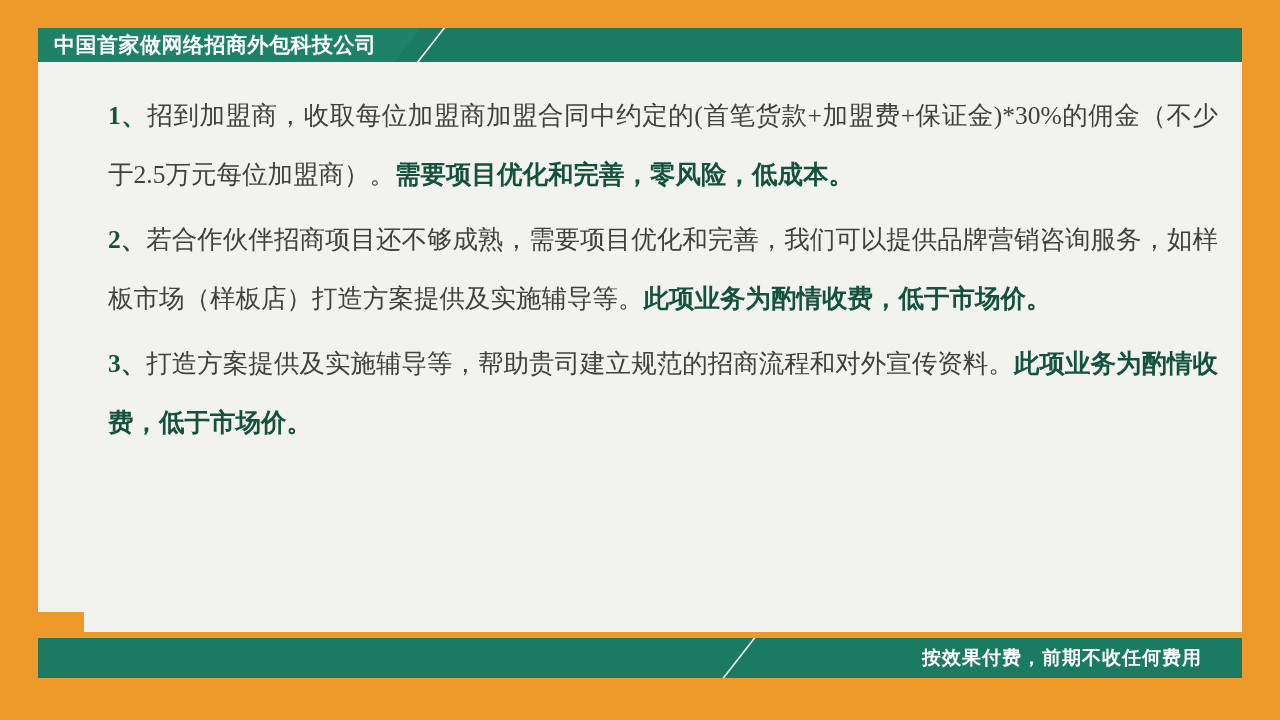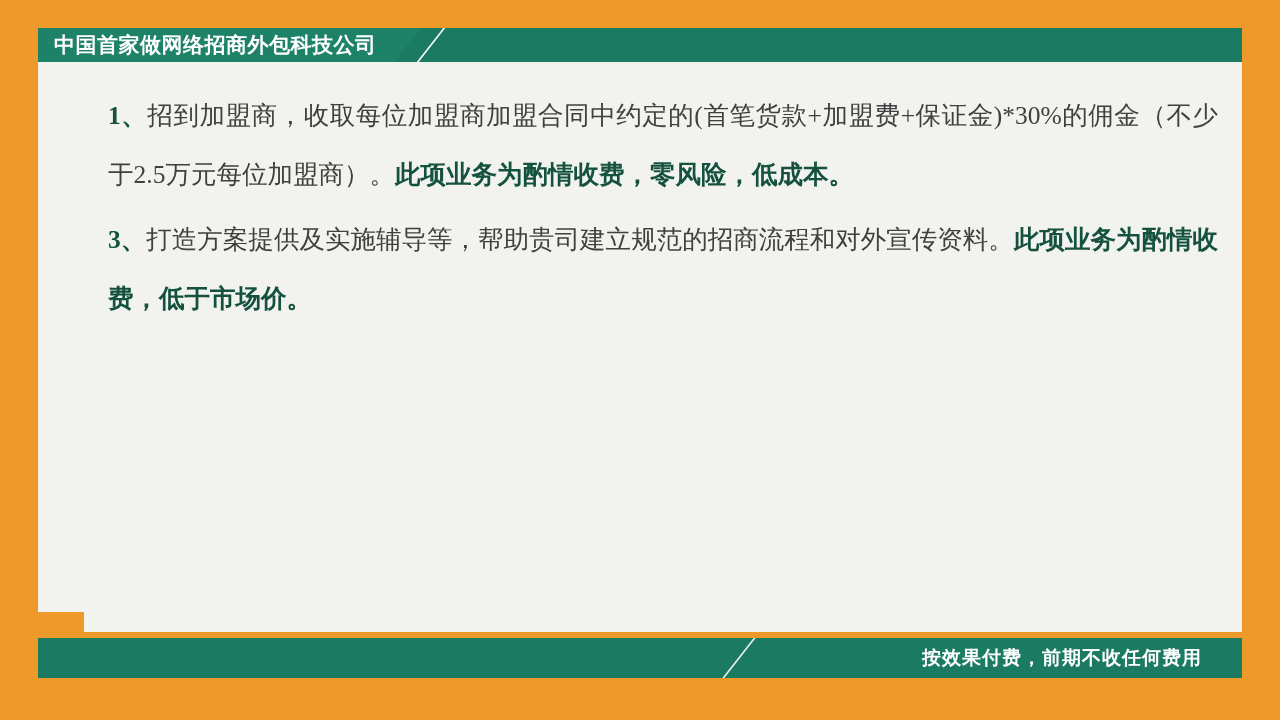--- a/index.html
+++ b/index.html
@@ -165,23 +165,26 @@
   <div class="header-bar">
     <div class="header-tab">
       <span class="header-title">中国首家做网络招商外包科技公司</span>
     </div>
   </div>
   <div class="header-slash"></div>
 
   <div class="content">
 
     <p class="para">
-      <span class="num">1、</span><span class="normal">招到加盟商，收取每位加盟商加盟合同中约定的(首笔货款+加盟费+保证金)*30%的佣金（不少于2.5万元每位加盟商）。</span><span class="bold">此项业务为酌情收费，零风险，低成本。</span>
+      <span class="num">1、</span><span class="normal">招到加盟商，收取每位加盟商加盟合同中约定的(首笔货款+加盟费+保证金)*30%的佣金（不少于2.5万元每位加盟商）。</span><span class="bold">需要项目优化和完善，零风险，低成本。</span>
     </p>
 
+    <p class="para p2">
+      <span class="num">2、</span><span class="normal">若合作伙伴招商项目还不够成熟，需要项目优化和完善，我们可以提供品牌营销咨询服务，如样板市场（样板店）打造方案提供及实施辅导等。</span><span class="bold">此项业务为酌情收费，低于市场价。</span>
+    </p>
 
     <p class="para p3">
       <span class="num">3、</span><span class="normal">打造方案提供及实施辅导等，帮助贵司建立规范的招商流程和对外宣传资料。</span><span class="bold">此项业务为酌情收费，低于市场价。</span>
     </p>
 
   </div>
 
   <div class="notch"></div>
 
   <div class="footer-bar">

